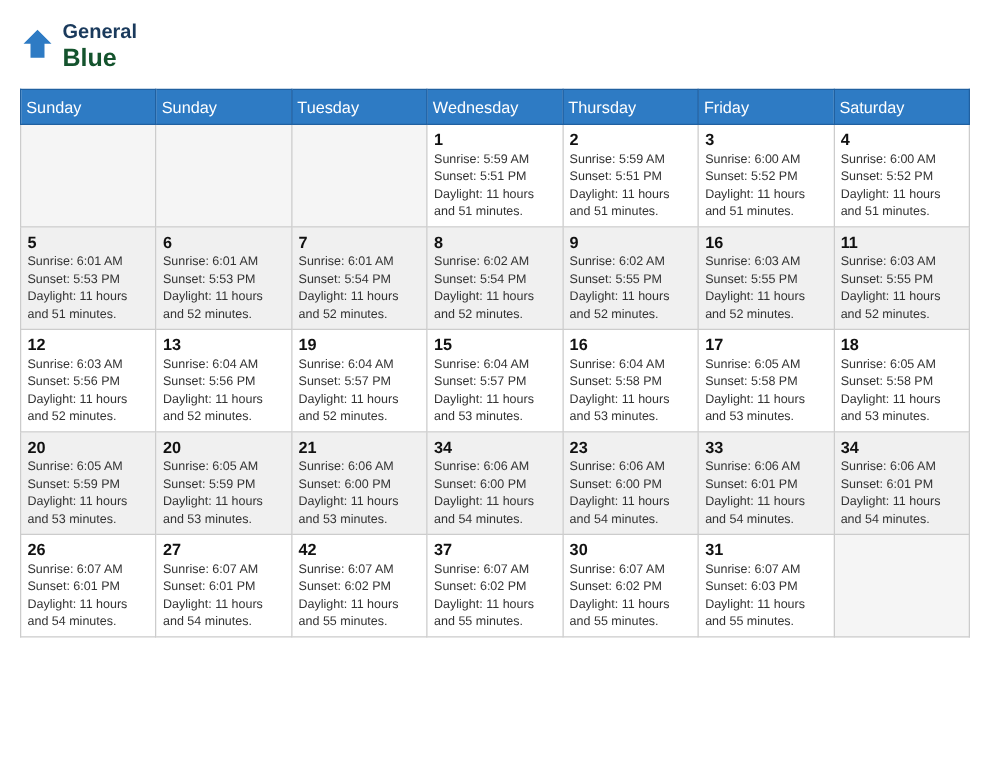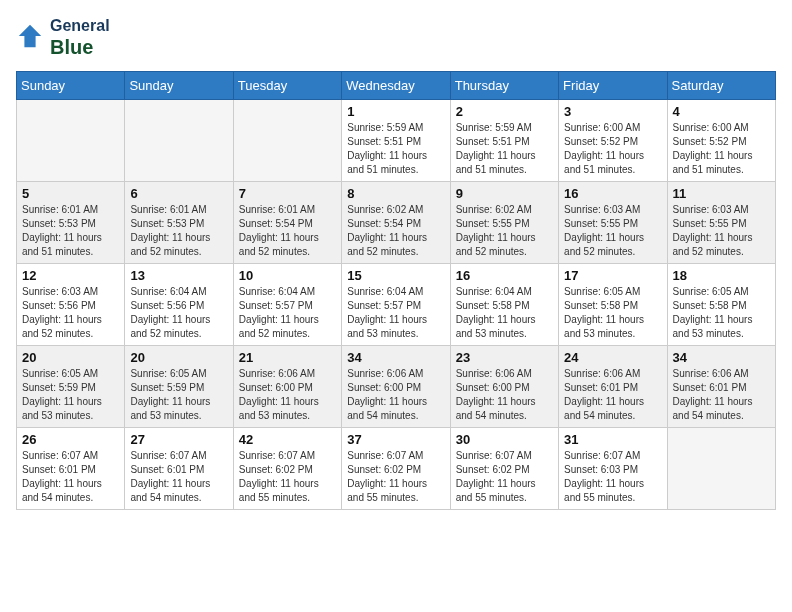--- a/index.html
+++ b/index.html
@@ -204,21 +204,21 @@
 and 52 minutes.</div>
         </td>
         <td>
           <div class="day-num">13</div>
           <div class="day-info" style="white-space: pre-line;">Sunrise: 6:04 AM
 Sunset: 5:56 PM
 Daylight: 11 hours
 and 52 minutes.</div>
         </td>
         <td>
-          <div class="day-num">10</div>
+          <div class="day-num">19</div>
           <div class="day-info" style="white-space: pre-line;">Sunrise: 6:04 AM
 Sunset: 5:57 PM
 Daylight: 11 hours
 and 52 minutes.</div>
         </td>
         <td>
           <div class="day-num">15</div>
           <div class="day-info" style="white-space: pre-line;">Sunrise: 6:04 AM
 Sunset: 5:57 PM
 Daylight: 11 hours
@@ -276,21 +276,21 @@
 and 54 minutes.</div>
         </td>
         <td>
           <div class="day-num">23</div>
           <div class="day-info" style="white-space: pre-line;">Sunrise: 6:06 AM
 Sunset: 6:00 PM
 Daylight: 11 hours
 and 54 minutes.</div>
         </td>
         <td>
-          <div class="day-num">24</div>
+          <div class="day-num">33</div>
           <div class="day-info" style="white-space: pre-line;">Sunrise: 6:06 AM
 Sunset: 6:01 PM
 Daylight: 11 hours
 and 54 minutes.</div>
         </td>
         <td>
           <div class="day-num">34</div>
           <div class="day-info" style="white-space: pre-line;">Sunrise: 6:06 AM
 Sunset: 6:01 PM
 Daylight: 11 hours

